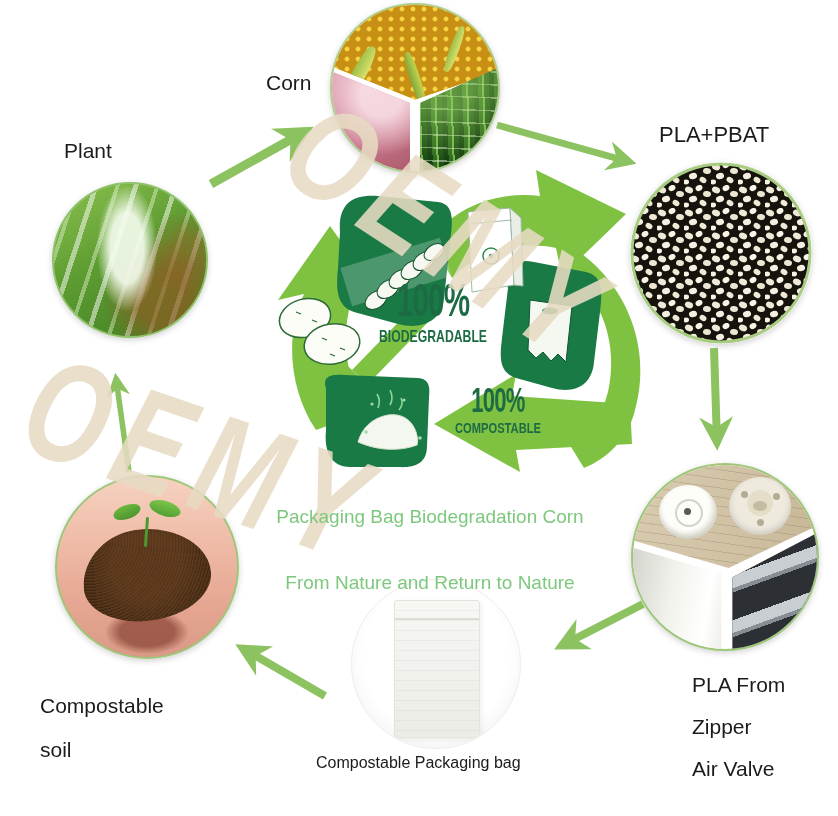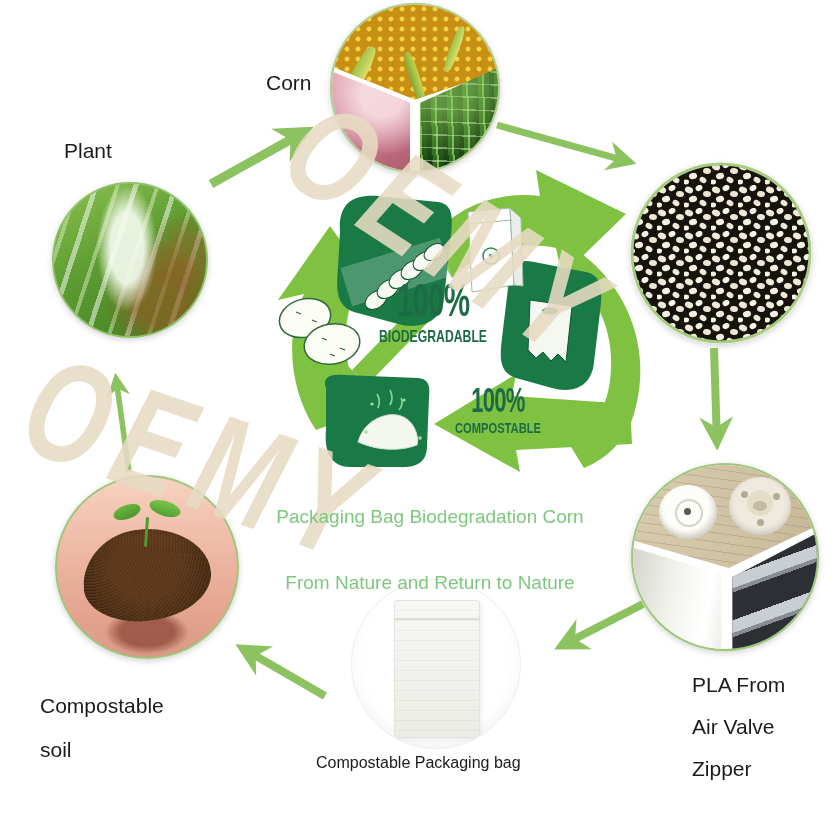--- a/index.html
+++ b/index.html
@@ -289,24 +289,25 @@
       <text class="etext" x="433" y="342" font-size="17" text-anchor="middle" textLength="108" lengthAdjust="spacingAndGlyphs">BIODEGRADABLE</text>
       <g transform="translate(498,412) scale(0.76,1.18)">
         <text class="etext" x="0" y="0" font-size="29" text-anchor="middle" style="letter-spacing:-1px">100%</text>
       </g>
       <text class="etext" x="498" y="433" font-size="14" text-anchor="middle" textLength="86" lengthAdjust="spacingAndGlyphs">COMPOSTABLE</text>
     </g>
   </svg>
 
   <div class="lbl lbl-plant">Plant</div>
   <div class="lbl lbl-corn">Corn</div>
+  <div class="lbl lbl-pla">PLA+PBAT</div>
   <div class="lbl lbl-film">
     <div>PLA From</div>
+    <div>Zipper</div>
     <div>Air Valve</div>
-    <div>Zipper</div>
   </div>
   <div class="lbl lbl-soil">
     <div>Compostable</div>
     <div>soil</div>
   </div>
   <div class="lbl lbl-bag">Compostable Packaging bag</div>
 
   <div class="caption cap-l1">Packaging Bag Biodegradation Corn</div>
   <div class="caption cap-l2">From Nature and Return to Nature</div>
 

